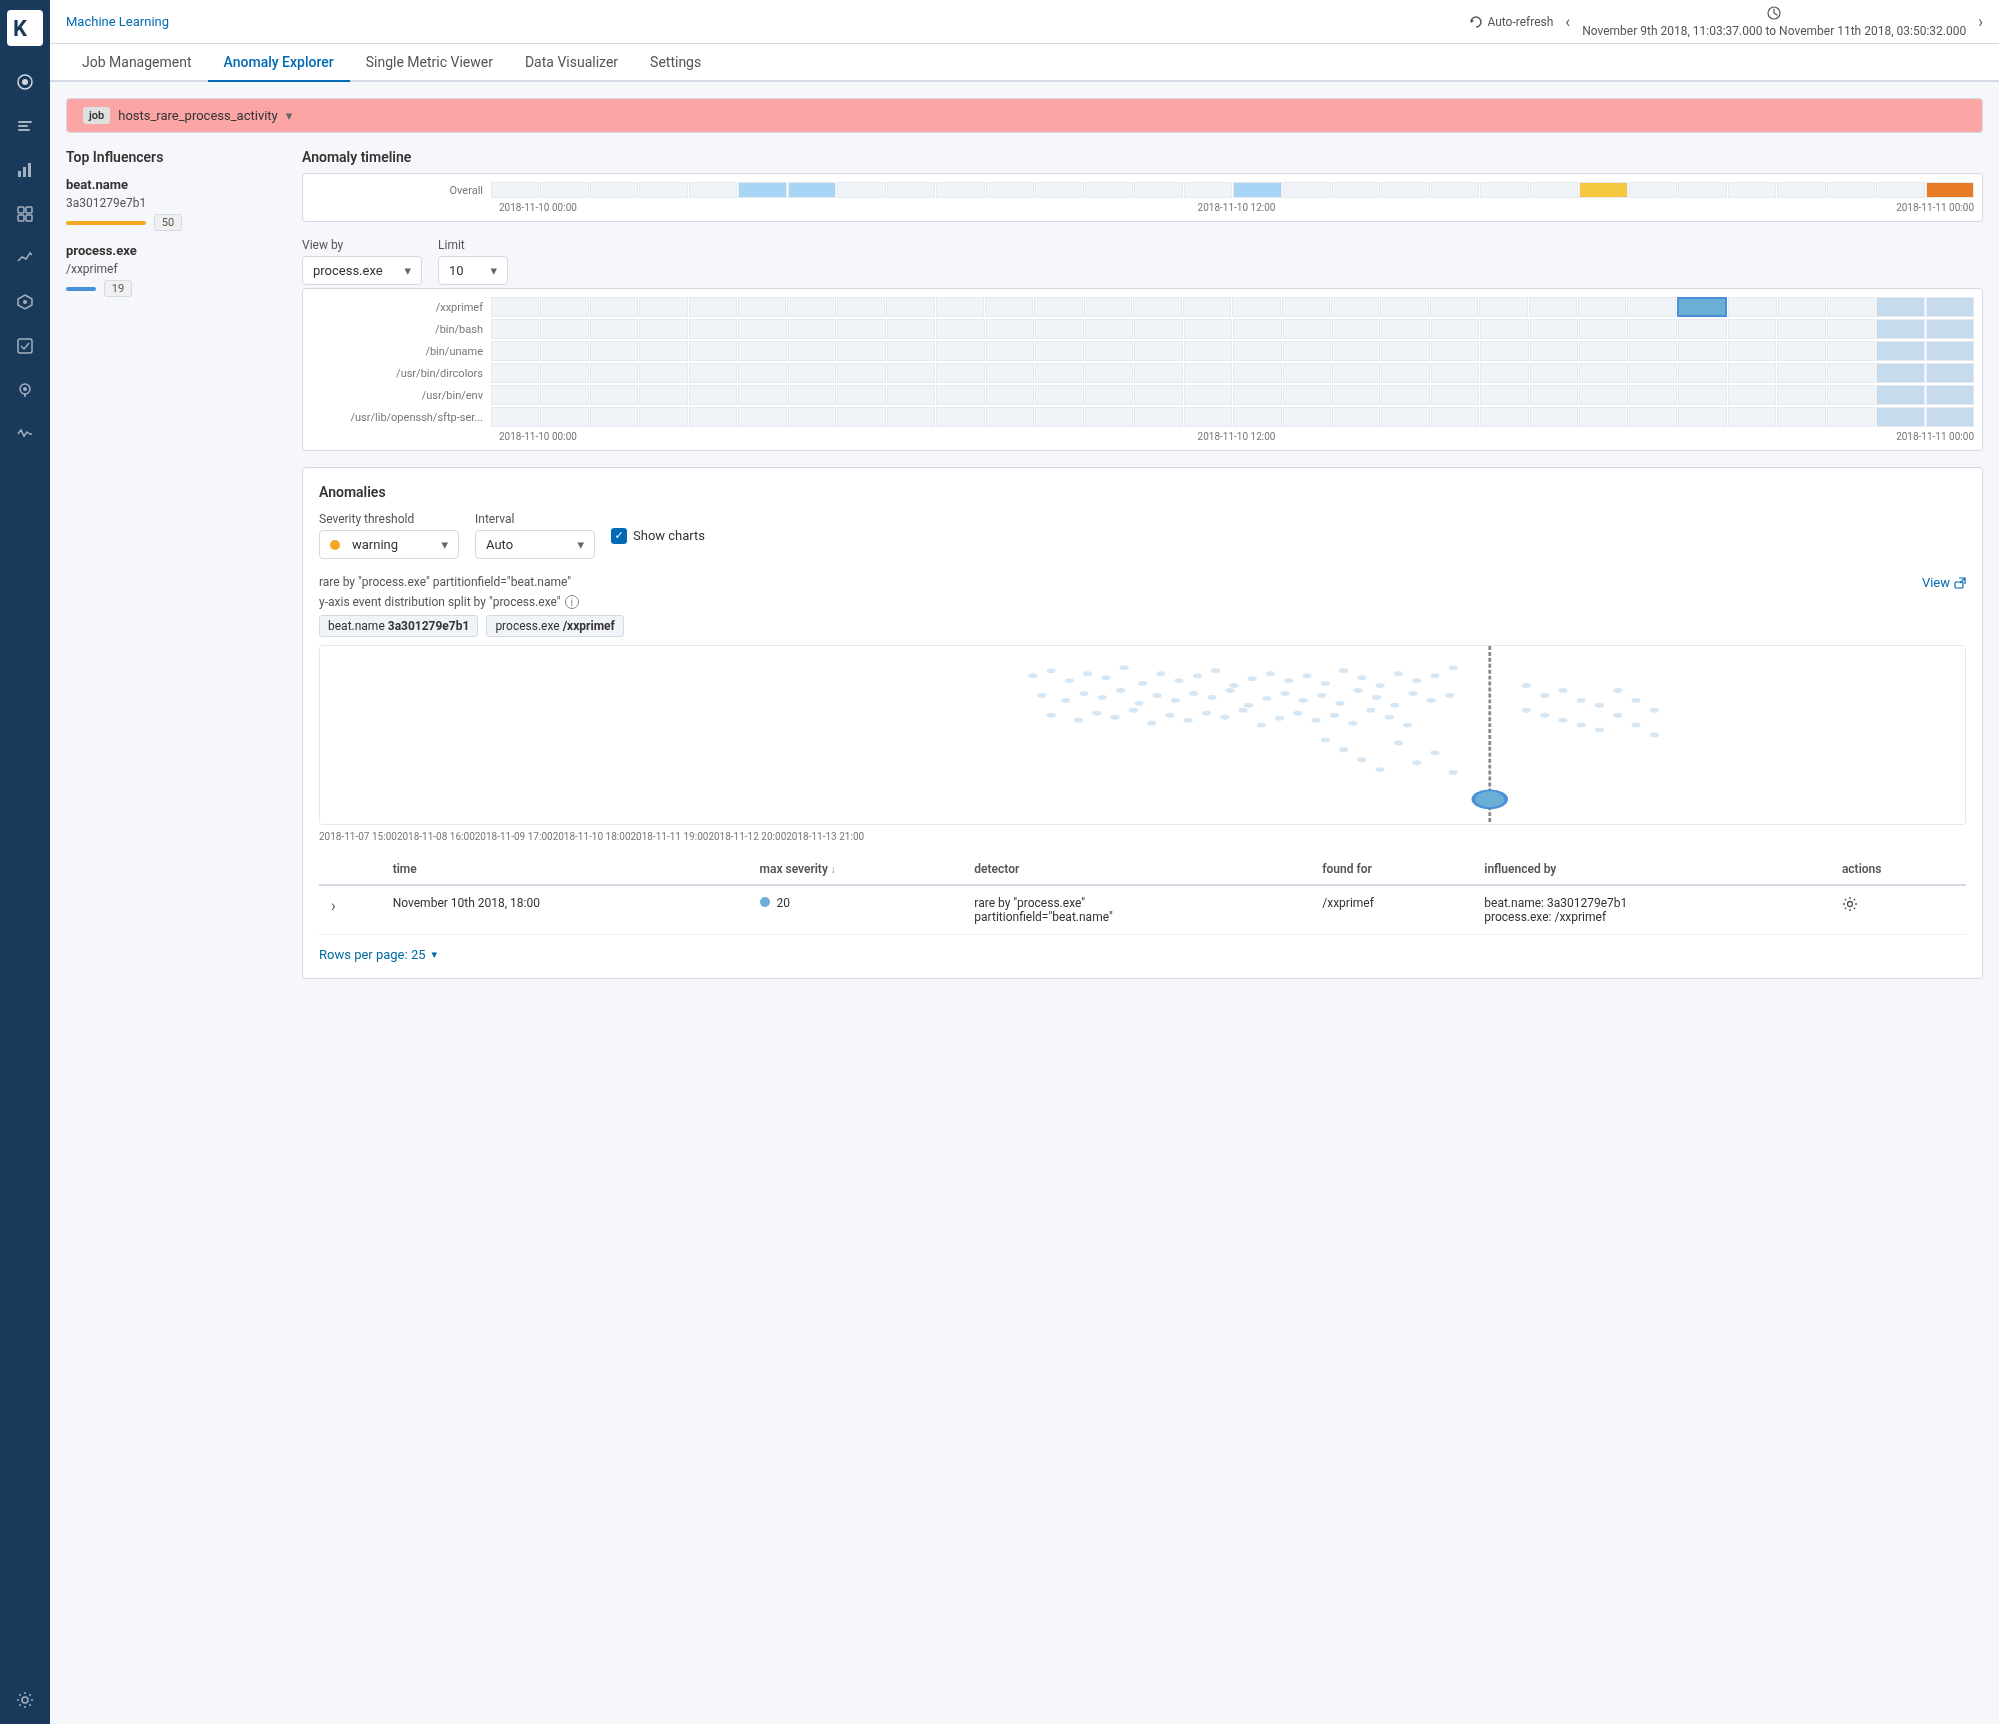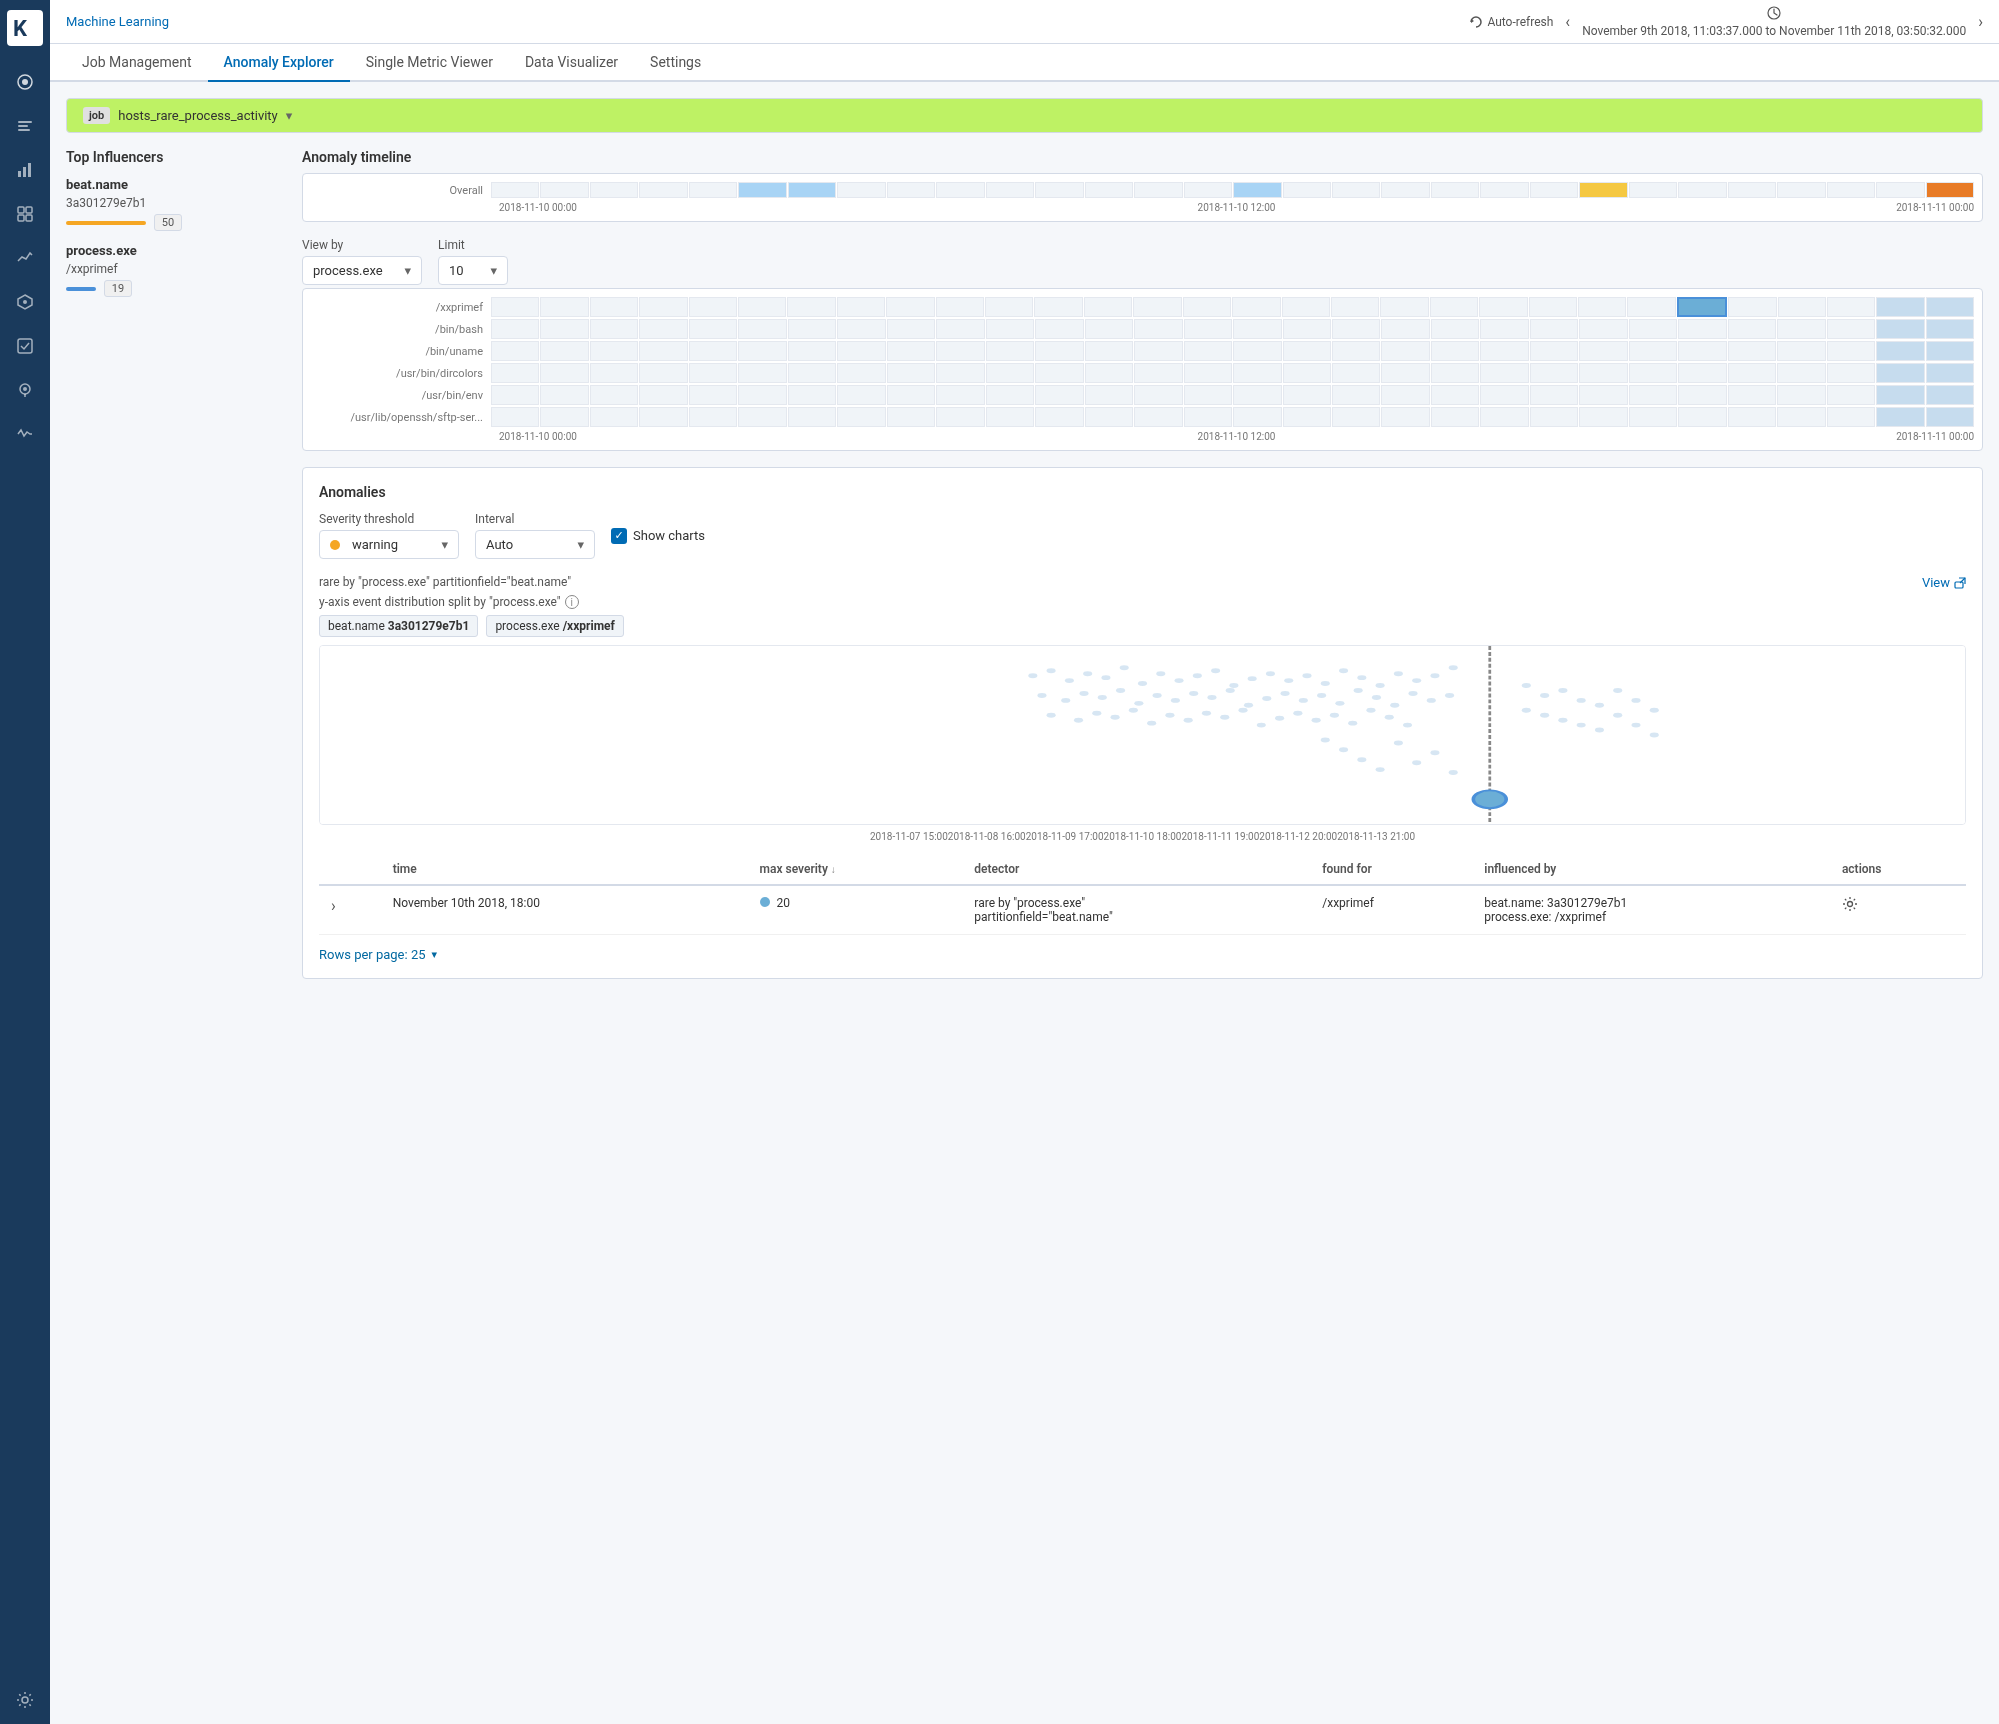--- a/index.html
+++ b/index.html
@@ -24,21 +24,21 @@
 
     
     .navtabs { background: #fff; border-bottom: 2px solid #d3dae6; display: flex; padding: 0 16px; flex-shrink: 0; }
     .navtab { padding: 10px 16px; font-size: 14px; color: #555; cursor: pointer; border-bottom: 2px solid transparent; margin-bottom: -2px; }
     .navtab.active { color: #006BB4; border-bottom-color: #006BB4; font-weight: 500; }
 
     
     .content { flex: 1; overflow-y: auto; padding: 16px; background: #f5f7fa; }
 
     
-    .job-selector { background: #bef264; border: 1px solid #d3dae6; border-radius: 4px; padding: 8px 16px; margin-bottom: 16px; display: flex; align-items: center; gap: 8px; }
+    .job-selector { background: #fca5a5; border: 1px solid #d3dae6; border-radius: 4px; padding: 8px 16px; margin-bottom: 16px; display: flex; align-items: center; gap: 8px; }
     .job-badge { background: #e0e0e0; color: #333; font-size: 11px; font-weight: 600; padding: 2px 6px; border-radius: 3px; }
     .job-select { display: flex; align-items: center; gap: 8px; font-size: 13px; color: #333; cursor: pointer; }
     .job-select .chevron { color: #666; }
 
     
     .two-col { display: flex; gap: 16px; }
     .left-panel { width: 220px; flex-shrink: 0; }
     .right-panel { flex: 1; }
 
     
@@ -90,21 +90,21 @@
 
     
     .chart-desc { font-size: 12px; color: #555; margin-bottom: 6px; }
     .chart-tags { display: flex; gap: 8px; margin-bottom: 8px; }
     .chart-tag { background: #f0f4f8; border: 1px solid #d3dae6; border-radius: 3px; padding: 3px 8px; font-size: 12px; }
     .chart-tag strong { font-weight: 700; }
     .chart-view-btn { margin-left: auto; color: #006BB4; font-size: 13px; cursor: pointer; display: flex; align-items: center; gap: 4px; }
 
     
     .scatter-chart { width: 100%; height: 180px; background: #fff; border: 1px solid #e4e8ef; border-radius: 4px; position: relative; overflow: hidden; margin-bottom: 6px; }
-    .chart-xaxis { display: flex; justify-content: center; font-size: 10px; color: #777; margin-bottom: 12px; }
+    .chart-xaxis { display: flex; justify-content: flex-start; font-size: 10px; color: #777; margin-bottom: 12px; }
 
     
     .data-table { width: 100%; border-collapse: collapse; }
     .data-table th { font-size: 12px; color: #555; font-weight: 600; padding: 8px 12px; border-bottom: 2px solid #d3dae6; text-align: left; white-space: nowrap; }
     .data-table td { font-size: 12px; color: #333; padding: 10px 12px; border-bottom: 1px solid #f0f0f0; vertical-align: top; }
     .sort-icon { font-size: 10px; color: #888; }
     .severity-dot { width: 10px; height: 10px; border-radius: 50%; background: #6baed6; display: inline-block; margin-right: 4px; }
     .expand-btn { color: #555; cursor: pointer; font-size: 16px; }
     .gear-icon { color: #555; cursor: pointer; }
 

